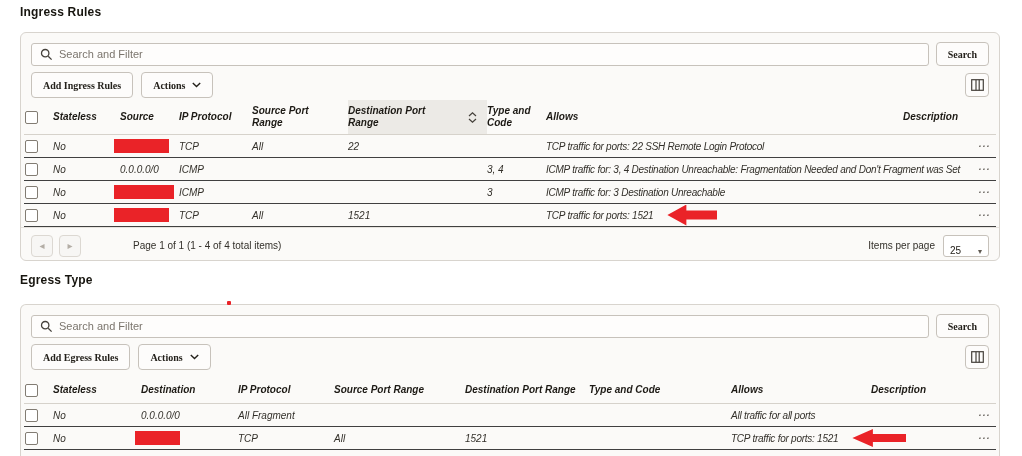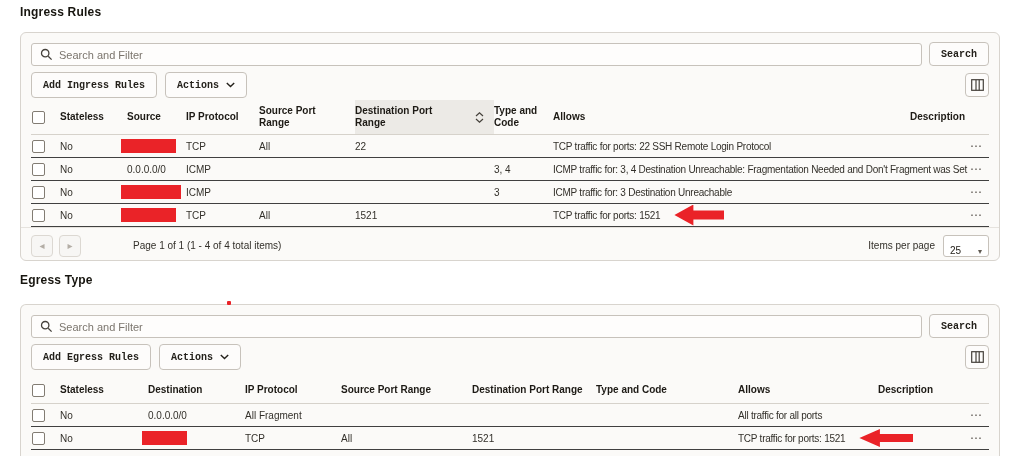--- a/index.html
+++ b/index.html
@@ -13,42 +13,42 @@
   #egress-title  { top:273px; }
 
   .card {
     position:absolute; left:20px; width:980px; background:#fbfaf8;
     border:1px solid #d8d4ce; border-radius:6px;
   }
   #ingress-card { top:32px;  height:229px; }
   #egress-card  { top:304px; height:152px; border-bottom:none; border-radius:6px 6px 0 0; }
 
   
-  .toolbar { display:flex; gap:7px; padding:9px 10px 6px; align-items:flex-end; }
+  .toolbar { display:flex; gap:7px; padding:9px 10px 6px; align-items:center; }
   .search-wrap { flex:1; position:relative; }
   .search-input {
     width:100%; height:23px; border:1px solid #c7c2bb; border-radius:3px;
     background:#fefdfc; padding:0 8px 0 27px; font-size:11px; color:#3c3832;
     font-family:"Liberation Sans", sans-serif;
   }
   .search-input::placeholder { color:#7b756d; }
   .search-icon { position:absolute; left:9px; top:5px; }
   .btn {
     height:24px; border:1px solid #c7c2bb; border-radius:4px; background:#fdfcfb;
     font-weight:700; font-size:10px; color:#24211b; padding:0 11px;
     display:inline-flex; align-items:center; gap:7px; cursor:pointer; white-space:nowrap;
-    font-family:Liberation Mono, monospace;
+    font-family:Liberation Serif, serif;
   }
   .btn-row { display:flex; gap:8px; padding:0 10px 2px; align-items:center; }
   .btn-tall { height:26px; }
   .egress .btn-row { padding-bottom:8px; }
   .icon-btn { width:24px; height:24px; padding:0; justify-content:center; margin-left:auto; }
 
   
-  .table { margin:0 10px; }
+  .table { margin:0 3px;font-style:italic; }
   .grid { display:grid; align-items:center; }
   .grid-ingress { grid-template-columns:29px 67px 59px 73px 96px 139px 59px 357px 1fr; }
   .grid-egress  { grid-template-columns:29px 88px 97px 96px 131px 124px 142px 140px 1fr; }
   .thead { border-bottom:1px solid #d6d2cb; font-weight:700; font-size:10px; color:#1d1a15; line-height:1.25; }
   .ingress .thead { min-height:35px; }
   .egress  .thead { min-height:26px; white-space:nowrap; }
   .th { padding-right:12px; }
   .th-sorted {
     align-self:stretch; background:#eceae6; display:flex; align-items:center;
     justify-content:space-between; padding-right:10px; cursor:pointer;

